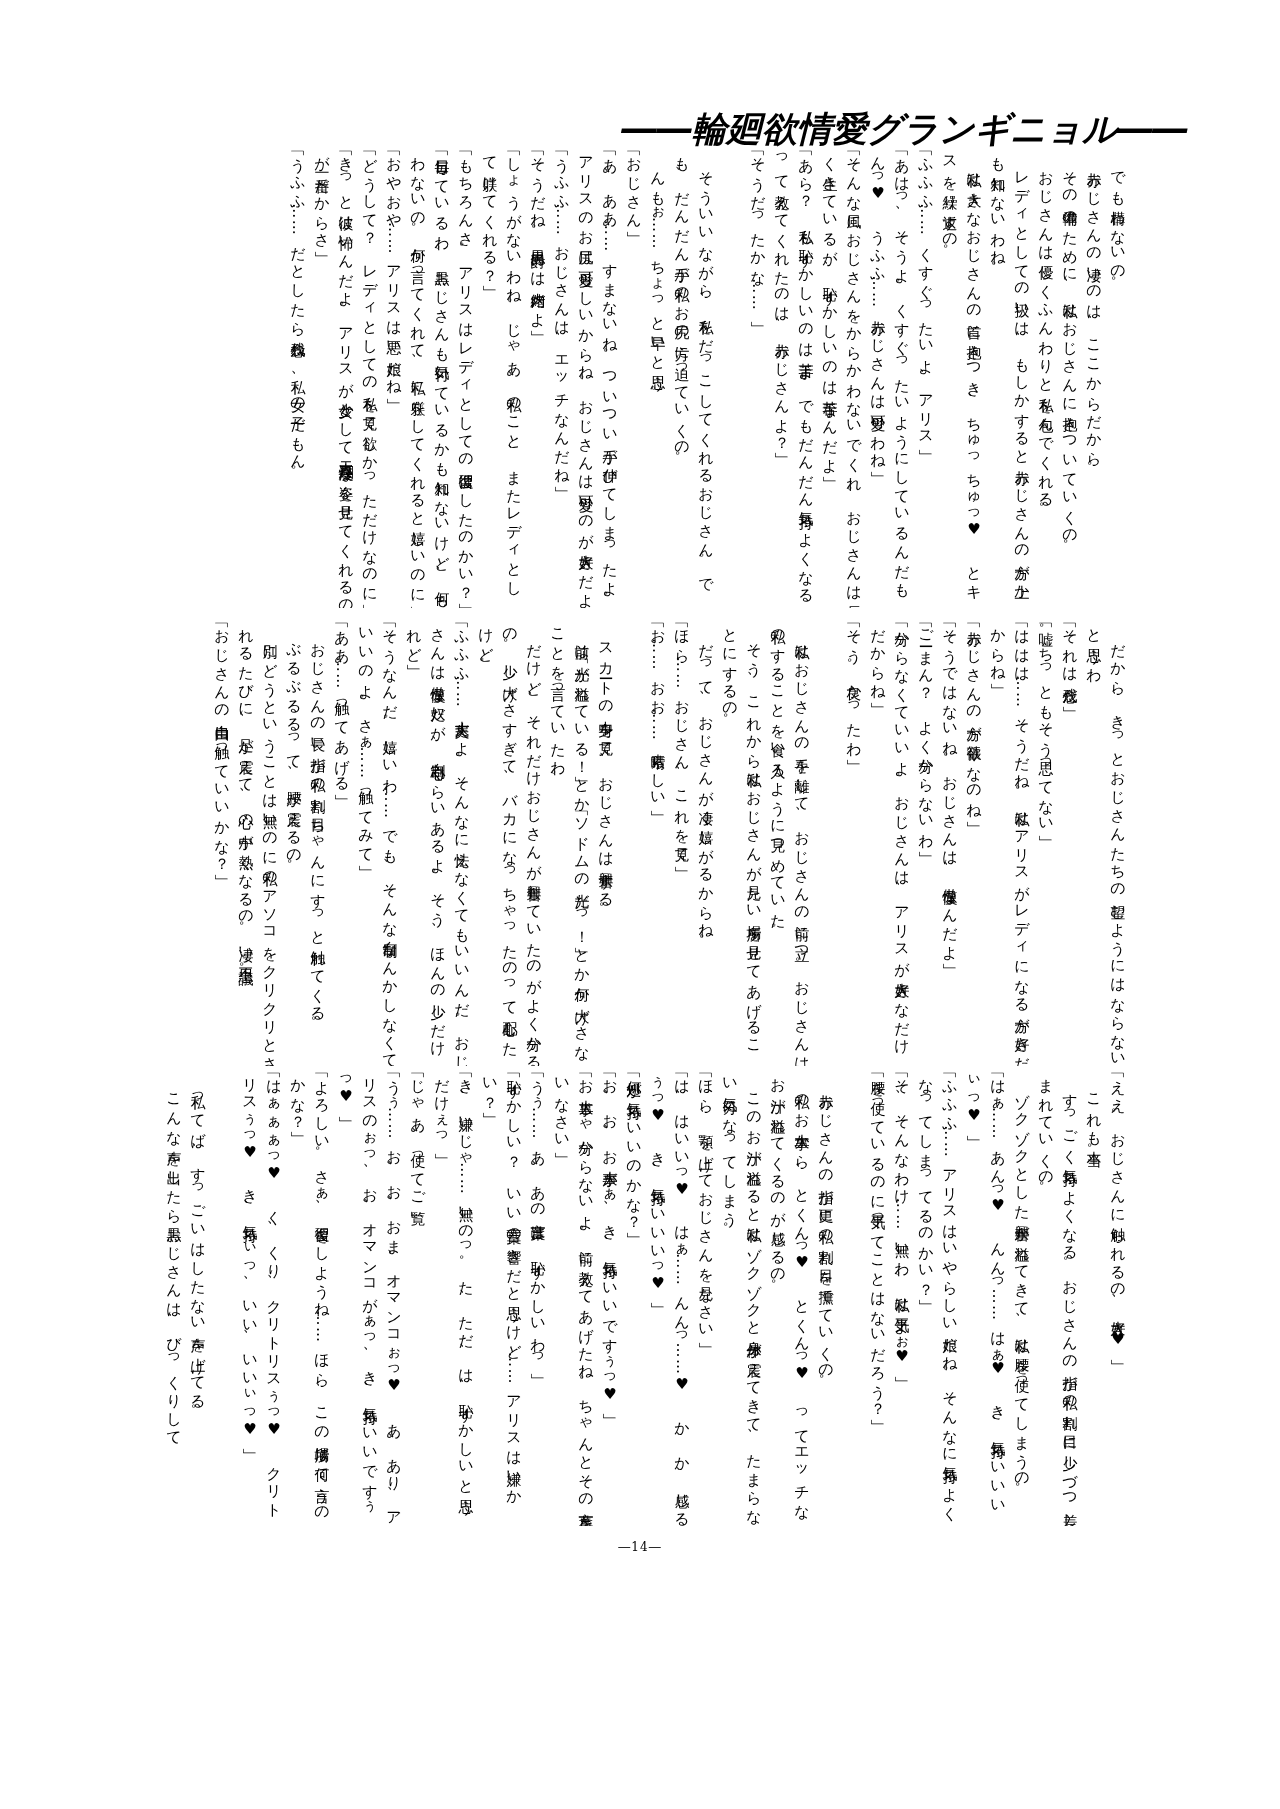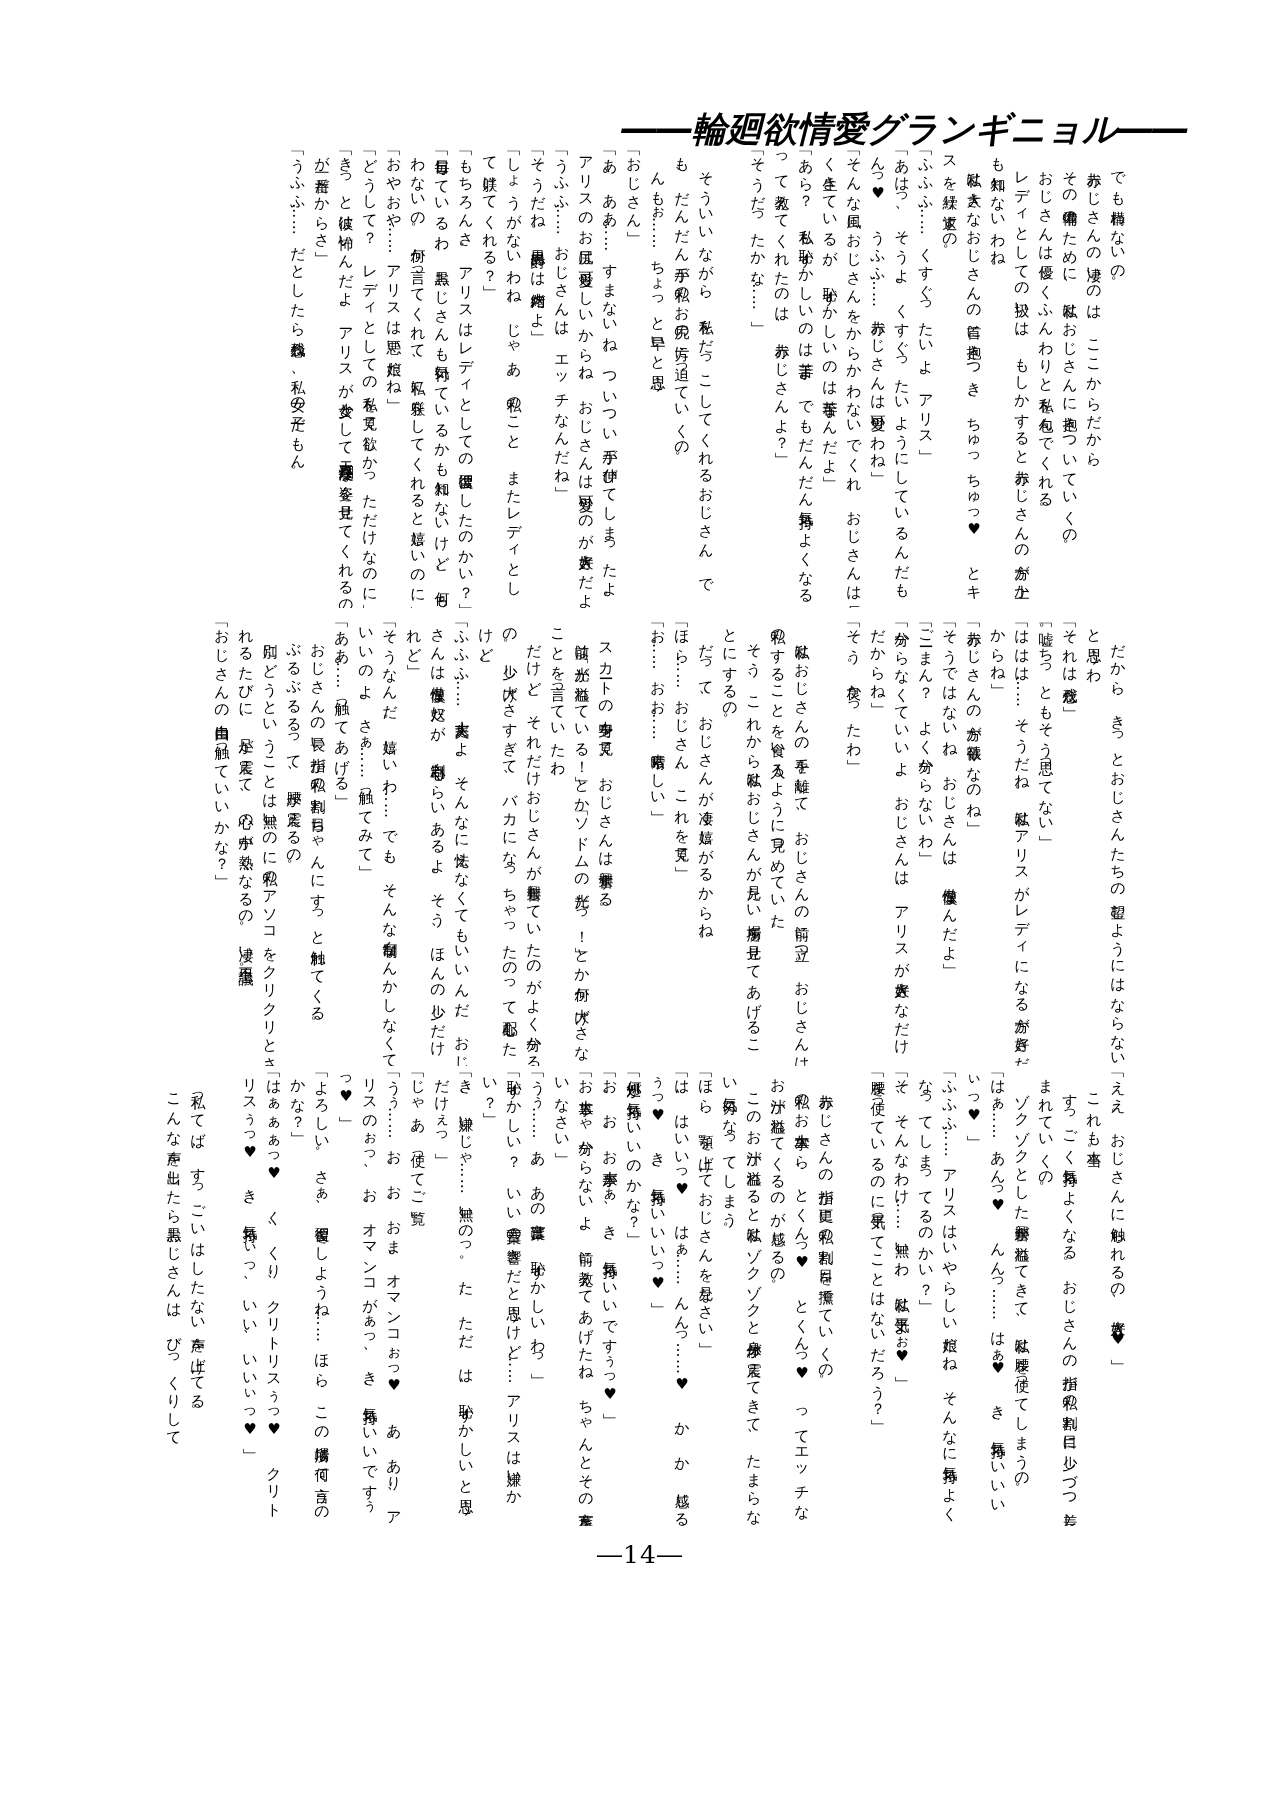--- a/index.html
+++ b/index.html
@@ -36,21 +36,21 @@
   .band-top    { top:146px;  height:462px; }
   .band-middle { top:618px;  height:448px; }
   .band-bottom { top:1068px; height:458px; }
   .band p { margin:0; padding:0; }
   .band p.n { text-indent:1em; }
   .band p.gap { margin-block-start:28px; }
   .pageno {
     position:absolute;
     top:1540px; left:0; width:100%;
     text-align:center;
-    font-size:25px;
+    font-size:12px;
     letter-spacing:1px;
   }
 </style>
 </head>
 <body>
 
 <div class="page">
   <div class="title">――輪廻欲情愛グランギニョル――</div>
 
   <div class="band band-top">

